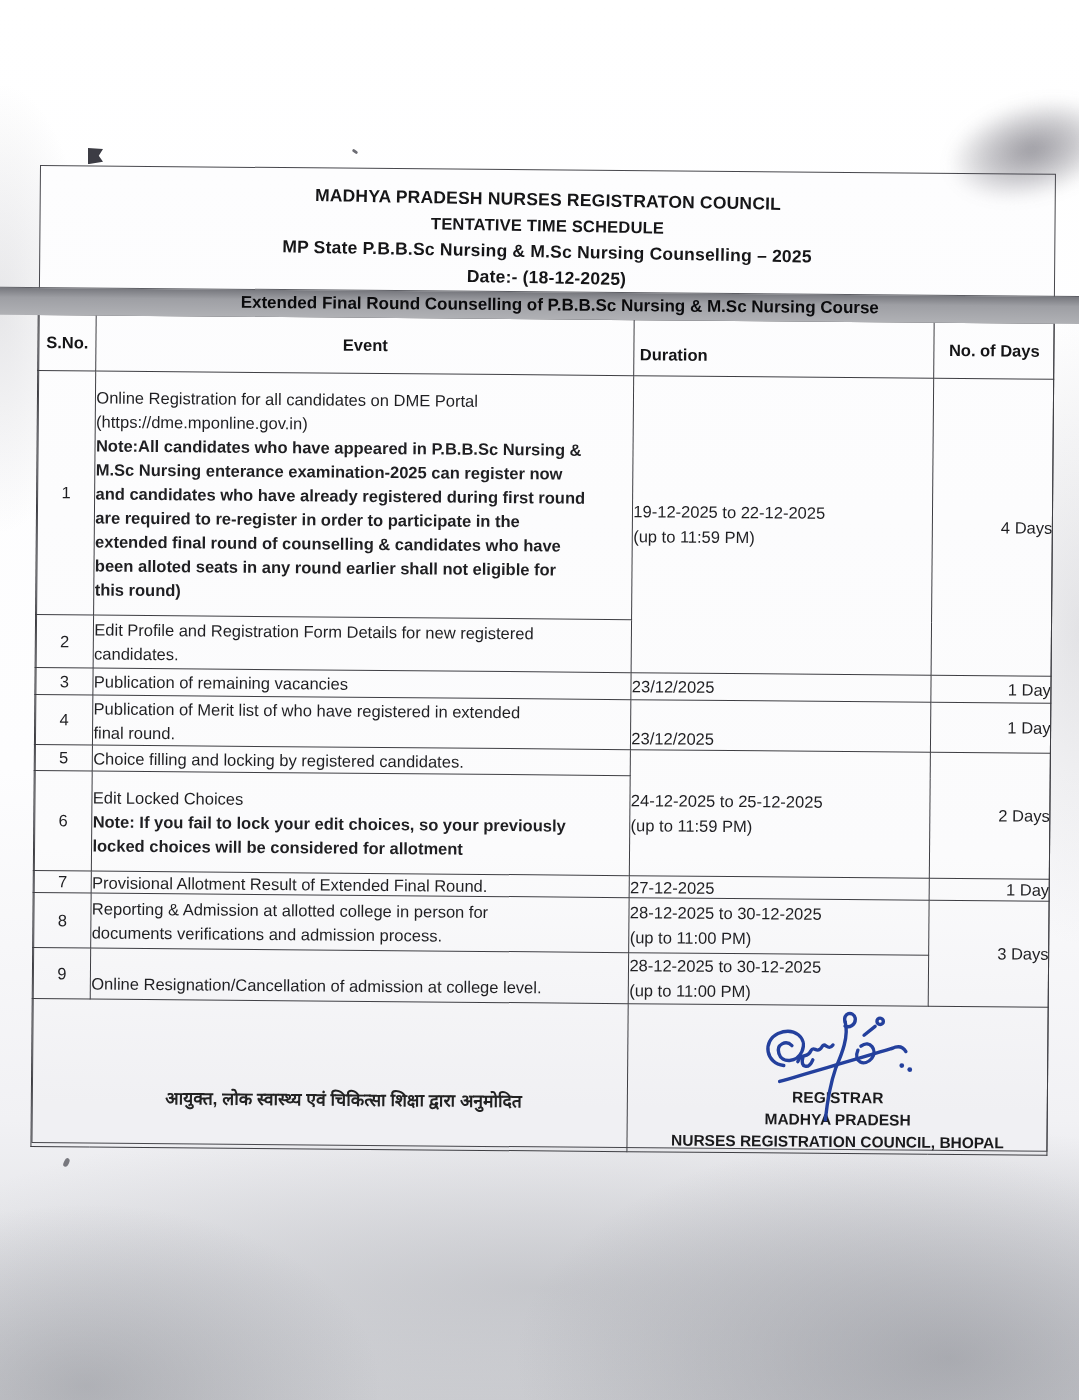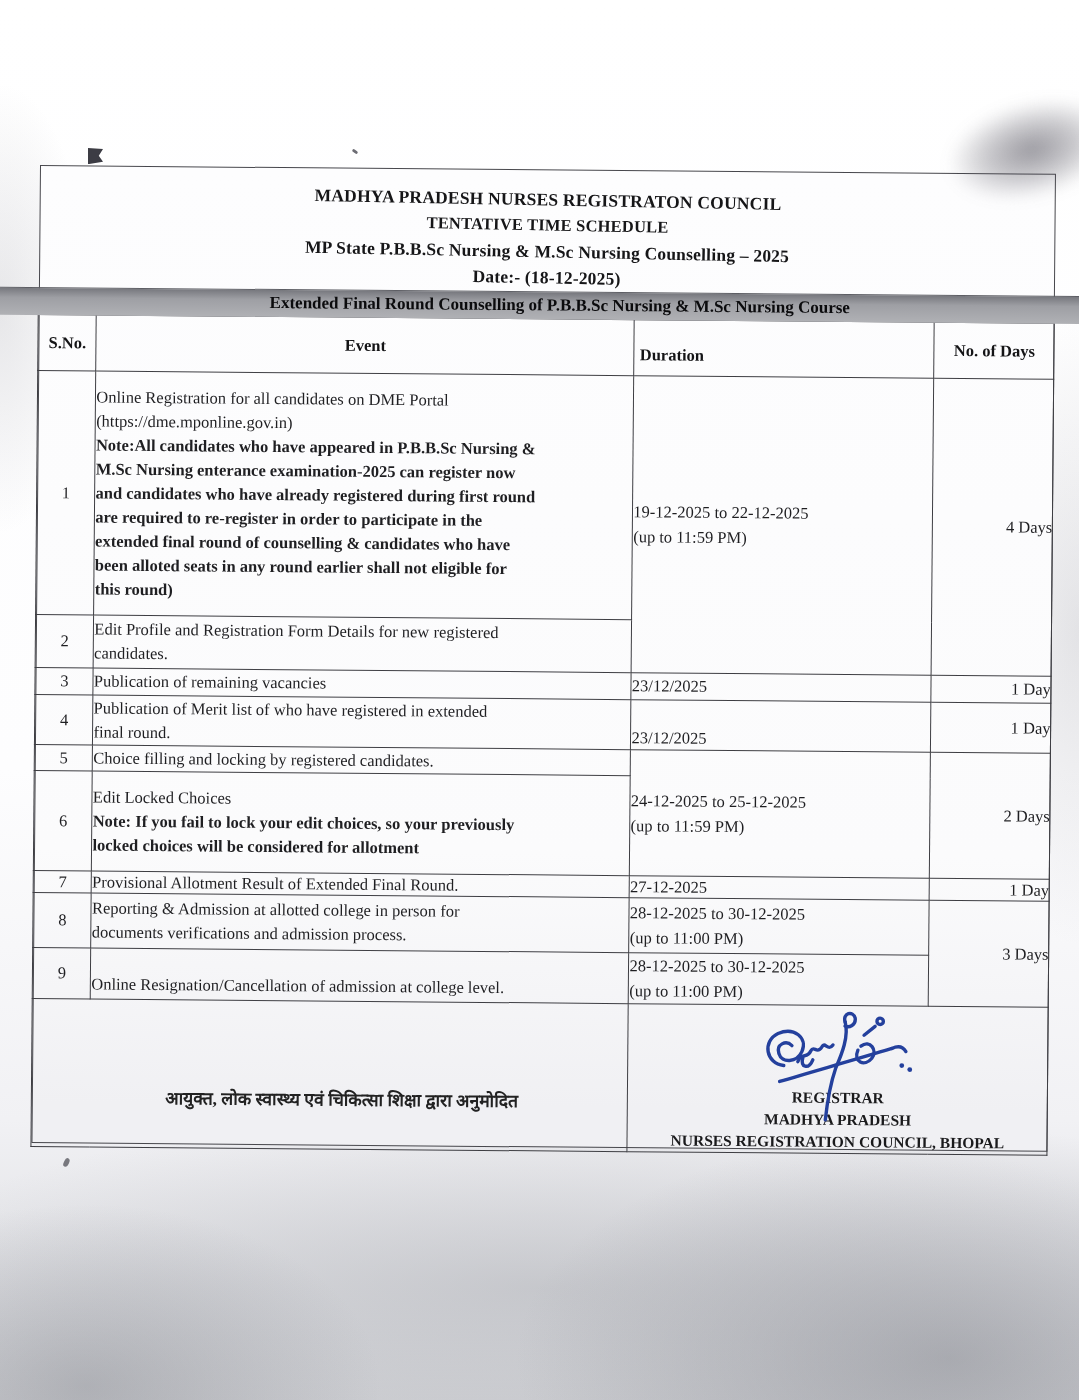--- a/index.html
+++ b/index.html
@@ -1,18 +1,18 @@
 <!DOCTYPE html>
 <html><head>
 <meta charset="utf-8">
 <style>
   html,body{margin:0;padding:0;background:#ffffff;}
   .page{
     position:relative;width:1079px;height:1400px;overflow:hidden;
-    font-family:Liberation Serif, serif;color:#1e1e20;
+    font-family:Liberation Sans, sans-serif;color:#1e1e20;
     background:
       radial-gradient(ellipse 420px 260px at 8% 99%, rgba(128,130,137,.42), rgba(128,130,137,0) 70%),
       radial-gradient(ellipse 620px 330px at 88% 97%, rgba(120,122,130,.45), rgba(120,122,130,0) 70%),
       radial-gradient(ellipse 900px 240px at 50% 92%, rgba(150,152,158,.35), rgba(150,152,158,0) 75%),
       radial-gradient(ellipse 160px 420px at 100% 45%, rgba(158,158,166,.28), rgba(158,158,166,0) 75%),
       radial-gradient(ellipse 120px 300px at 0% 22%, rgba(160,160,168,.25), rgba(160,160,168,0) 75%),
       linear-gradient(180deg,#ffffff 0%,#fdfdfe 55%,#f1f1f4 80%,#dddee2 94%,#d2d3d7 100%);
   }
   .shadow-blob{
     position:absolute;left:928px;top:104px;width:190px;height:100px;z-index:6;

